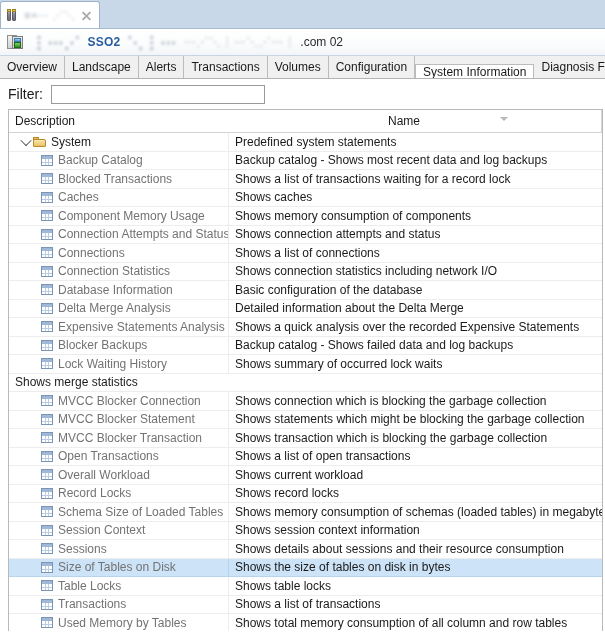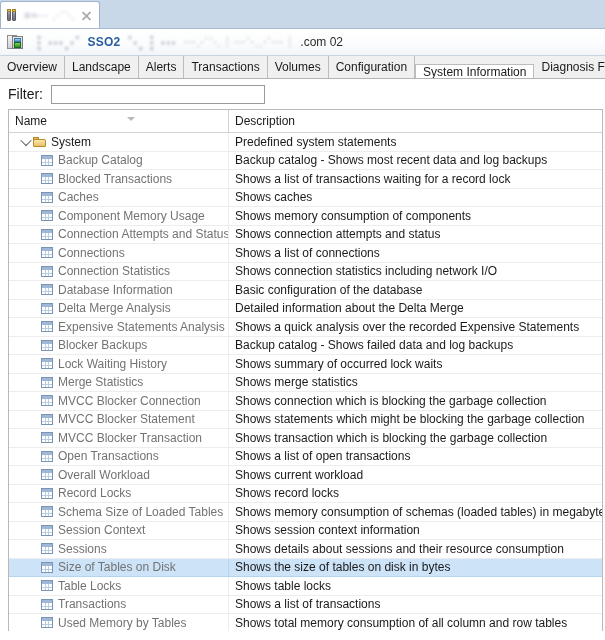--- a/index.html
+++ b/index.html
@@ -374,27 +374,27 @@
     </div>
   </div>
 
 <div class="filter-bar">
   <span class="filter-label">Filter:</span>
   <input class="filter-input" type="text" placeholder="" style="">
 </div>
 
 <div class="tree-wrap">
   <div class="tree-head">
+    <div class="th desc">
+      <span>Description</span>
+    </div>
     <div class="th name">
       <span>Name</span>
       <span class="sort-caret"></span>
     </div>
-    <div class="th desc">
-      <span>Description</span>
-    </div>
   </div>
   <div class="tree-body" id="tree-body">
       <div class="row">
         <div class="cell-name indent-node">
           <span class="twisty">
             <span class="chev"></span>
           </span>
           <span class="folder-icon">
             <span class="tab-f"></span>
             <span class="body-f"></span>
@@ -541,29 +541,20 @@
             <span class="hdrbar"></span>
             <span class="v1"></span>
             <span class="v2"></span>
             <span class="h1"></span>
           </span>
           <span class="name-text">Lock Waiting History</span>
         </div>
         <div class="cell-desc">Shows summary of occurred lock waits</div>
       </div>
       <div class="row">
-        <div class="cell-name indent-leaf">
-          <span class="table-icon">
-            <span class="hdrbar"></span>
-            <span class="v1"></span>
-            <span class="v2"></span>
-            <span class="h1"></span>
-          </span>
-          <span class="name-text">Merge Statistics</span>
-        </div>
         <div class="cell-desc">Shows merge statistics</div>
       </div>
       <div class="row">
         <div class="cell-name indent-leaf">
           <span class="table-icon">
             <span class="hdrbar"></span>
             <span class="v1"></span>
             <span class="v2"></span>
             <span class="h1"></span>
           </span>

